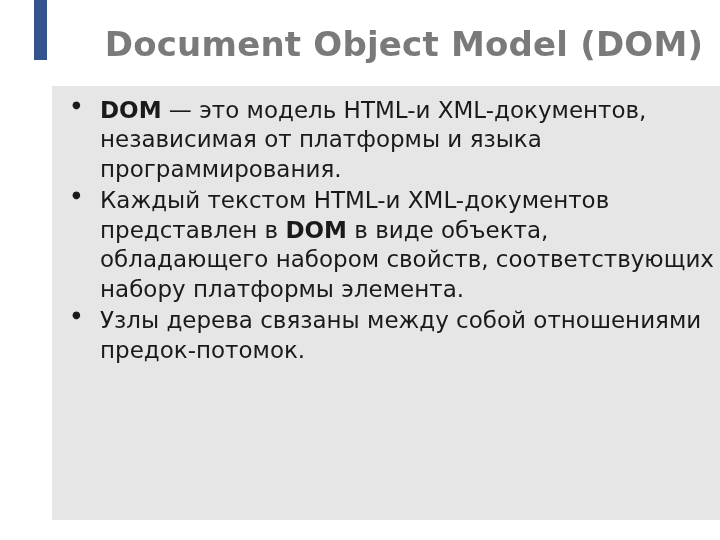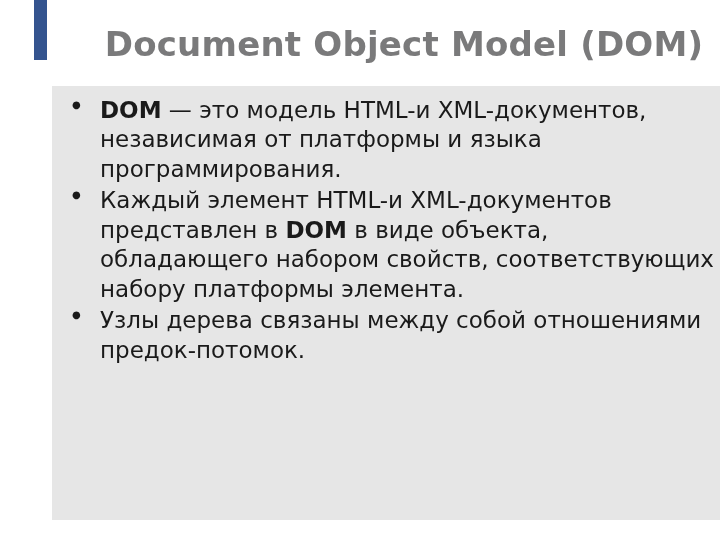--- a/index.html
+++ b/index.html
@@ -74,17 +74,17 @@
 <body>
 
 <div class="slide">
   <div class="corner-accent"></div>
 
   <div class="title">Document Object Model (DOM)</div>
 
   <div class="body-box">
     <ul class="bullets">
         <li><span class="b">DOM</span><span> — это модель HTML-и XML-документов, независимая от платформы и языка программирования.</span></li>
-        <li><span>Каждый элемент HTML-и XML-документов представлен в </span><span class="b">DOM</span><span> в виде объекта, обладающего набором свойств, соответствующих набору платформы элемента.</span></li>
+        <li><span>Каждый текстом HTML-и XML-документов представлен в </span><span class="b">DOM</span><span> в виде объекта, обладающего набором свойств, соответствующих набору платформы элемента.</span></li>
         <li><span>Узлы дерева связаны между собой отношениями предок-потомок.</span></li>
       </ul>
   </div>
 </div>
 
 </body></html>

